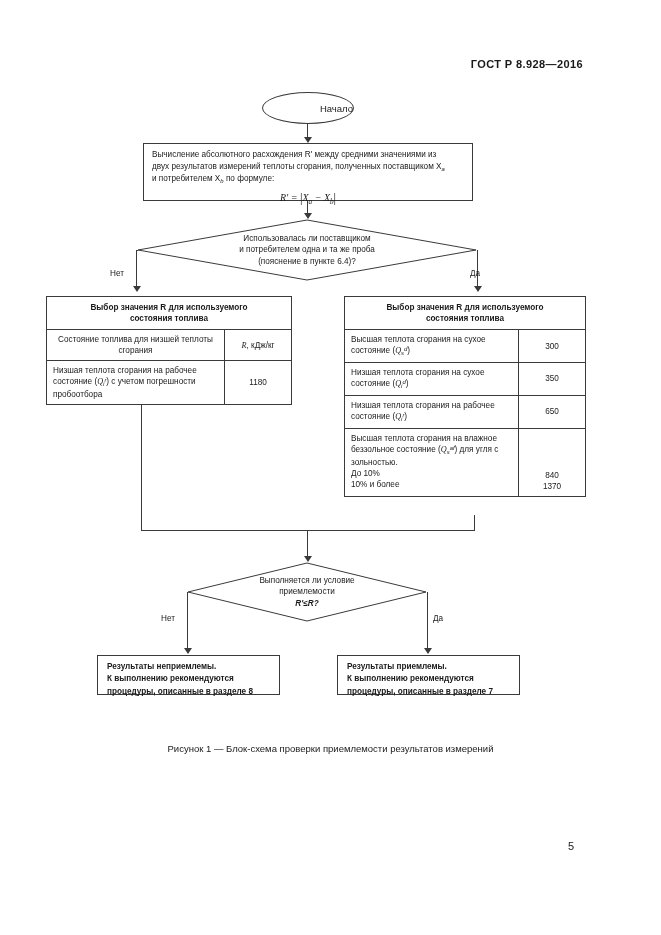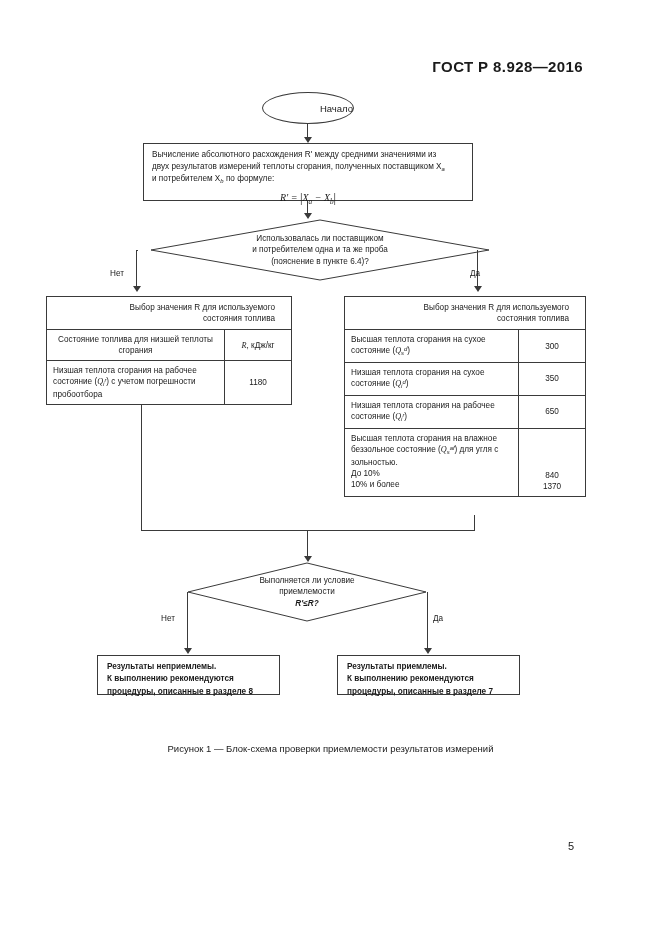--- a/index.html
+++ b/index.html
@@ -5,21 +5,21 @@
   html,body{margin:0;padding:0;}
   body{
     width:661px;height:935px;background:#ffffff;
     font-family:"Liberation Sans", sans-serif;
     color:#1a1a1a; position:relative; overflow:hidden;
   }
   .page{position:absolute;inset:0;}
 
   .doc-header{
     position:absolute; top:58px; right:78px;
-    font-size:15px; font-weight:bold; letter-spacing:.4px;
+    font-size:11px; font-weight:bold; letter-spacing:.4px;
   }
 
   .page-number{
     position:absolute; left:568px; top:840px;
     font-size:11px;
   }
 
   .caption{
     position:absolute; left:0; right:0; top:709px;
     text-align:center; font-size:9.5px;margin-top:34px;
@@ -64,21 +64,21 @@
 
   
   table.tbl{
     border-collapse:collapse; background:#fff;
     font-size:8.2px; line-height:1.35;
   }
   table.tbl td{
     border:1px solid #3a3a3a; padding:4px 6px;
     vertical-align:middle;
   }
-  table.tbl td.title{ text-align:right; padding:5px 16px; }
+  table.tbl td.title{ text-align:center; padding:5px 16px;font-weight:bold; }
   table.tbl td.num{ text-align:center; width:54px; }
   table.tbl td.hdr{ text-align:center; }
 
   .result{
     border:1px solid #3a3a3a; font-size:8.2px; line-height:1.5;
     padding:5px 9px;
     font-weight:bold;
   }
 
   
@@ -120,21 +120,21 @@
         <span>и потребителем X</span><span class="sub">b</span><span> по формуле:</span>
       </div>
       <div class="formula">
         <span class="ital">R</span>'&nbsp;=&nbsp;<span class="abs">|</span><span class="ital">X</span><span class="sub">a</span>&nbsp;−&nbsp;<span class="ital">X</span><span class="sub">b</span><span class="abs">|</span>
       </div>
     </div>
 
     <div class="ln vln" style="left:307px;top:201px;height:14px;"></div>
     <div class="arrow" style="left:304px;top:213px;"></div>
 
-    <div class="diamond" style="left:150px;top:219px;width:340px;height:62px;">
+    <div class="diamond" style="left:137px;top:219px;width:340px;height:62px;">
       <svg width="340" height="62" viewBox="0 0 340 62">
         <polygon points="170,1 339,31 170,61 1,31" fill="#ffffff" stroke="#3a3a3a" stroke-width="1"></polygon>
       </svg>
       <div class="dtext">
         <div>Использовалась ли поставщиком</div>
         <div>и потребителем одна и та же проба</div>
         <div>(пояснение в пункте 6.4)?</div>
       </div>
     </div>
 

